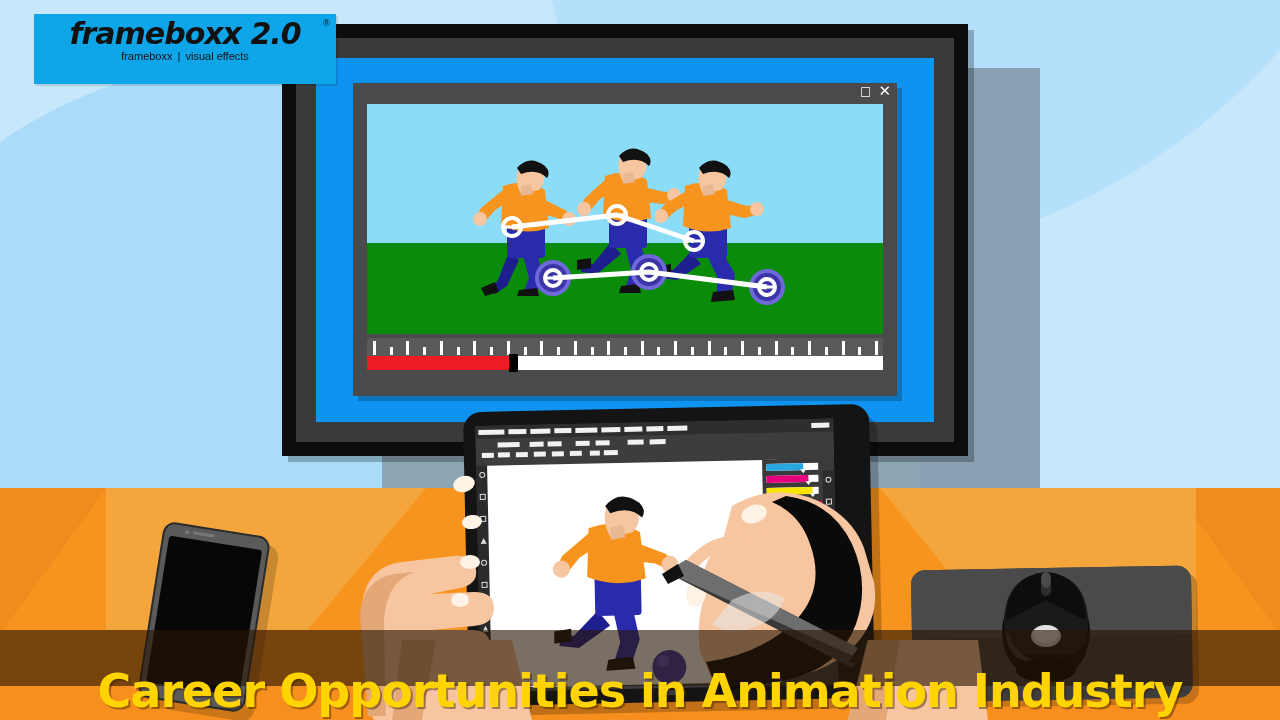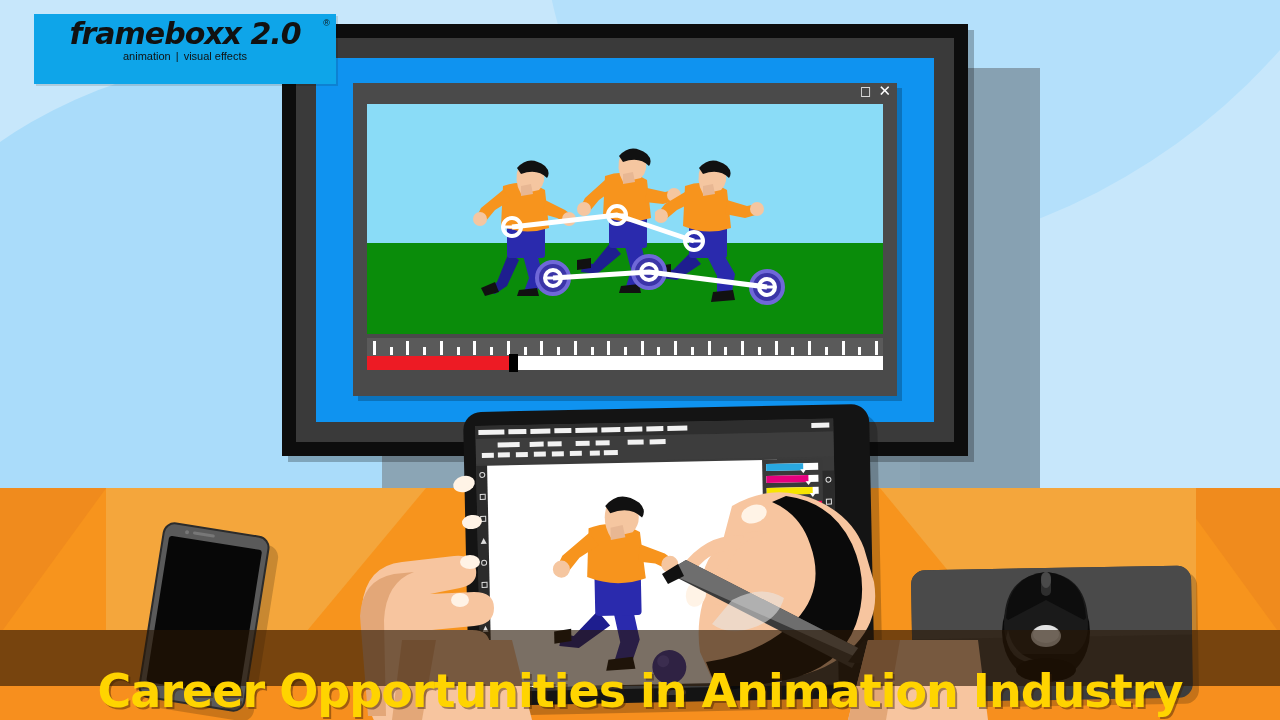--- a/index.html
+++ b/index.html
@@ -465,19 +465,19 @@
     </svg>
   </div>
 
   <div class="banner"></div>
   <div class="banner-title">Career Opportunities in Animation Industry</div>
 
   <div class="logo">
     <div class="logo-main">frameboxx 2.0</div>
     <div class="logo-reg">®</div>
     <div class="logo-sub">
-      <span>animation</span>
+      <span>frameboxx</span>
       <span class="bar">|</span>
       <span>visual effects</span>
     </div>
   </div>
 
 </div>
 
 </body></html>

